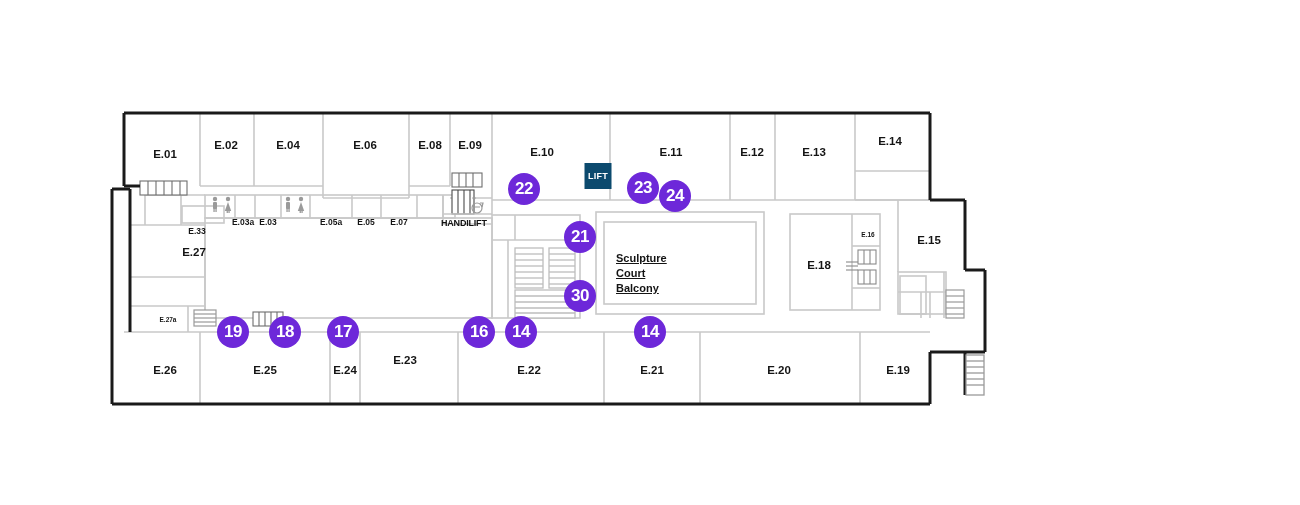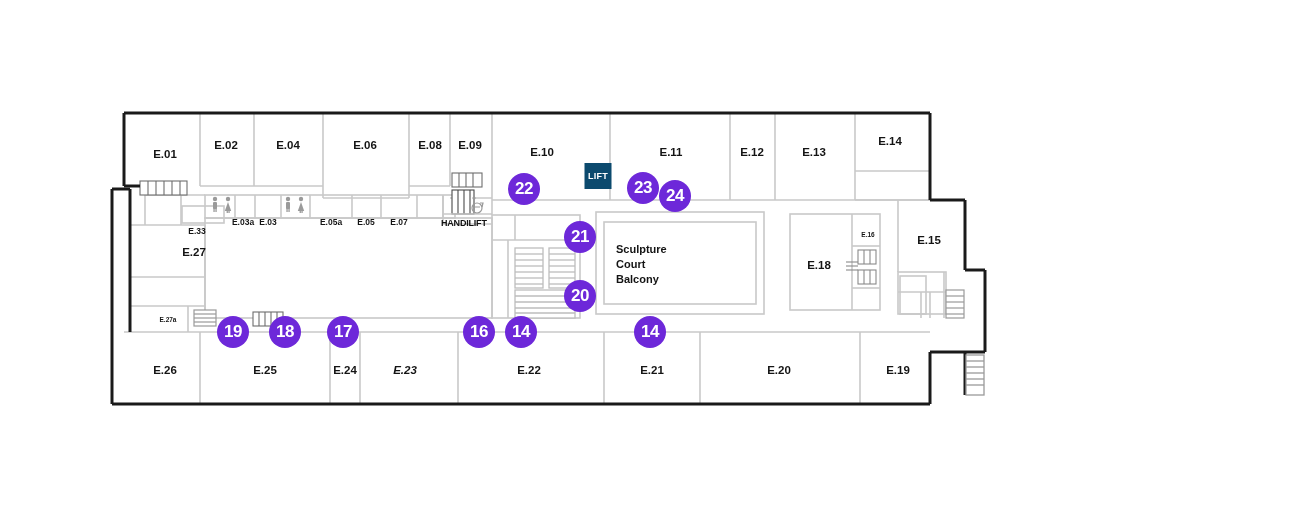--- a/index.html
+++ b/index.html
@@ -310,39 +310,39 @@
 
   <div class="room-label" style="left:186px;top:252px;margin-left:8px;">E.27</div>
   <div class="room-label xs" style="left:168px;top:319px;">E.27a</div>
   <div class="room-label" style="left:929px;top:240px;">E.15</div>
   <div class="room-label" style="left:819px;top:265px;">E.18</div>
   <div class="room-label xs" style="left:868px;top:234px;">E.16</div>
 
   <div class="room-label" style="left:165px;top:370px;">E.26</div>
   <div class="room-label" style="left:265px;top:370px;">E.25</div>
   <div class="room-label" style="left:345px;top:370px;">E.24</div>
-  <div class="room-label" style="left:405px;top:370px;font-style:italic;">E.23</div>
+  <div class="room-label" style="left:405px;top:360px;">E.23</div>
   <div class="room-label" style="left:529px;top:370px;">E.22</div>
   <div class="room-label" style="left:652px;top:370px;">E.21</div>
   <div class="room-label" style="left:779px;top:370px;">E.20</div>
   <div class="room-label" style="left:898px;top:370px;">E.19</div>
 
-  <div class="multi-label" style="left:616px;top:242px;">Sculpture
+  <div class="multi-label" style="left:616px;top:251px;text-decoration:underline;">Sculpture
 Court
 Balcony</div>
 
   <div id="handilift-label" style="left:441px;top:218px;">HANDILIFT</div>
 
   <div id="lift-badge" style="left:598px;top:176px;">LIFT</div>
 
   <div class="marker" style="left:650px;top:332px;text-align:right;">14</div>
   <div class="marker" style="left:521px;top:332px;">14</div>
   <div class="marker" style="left:479px;top:332px;">16</div>
   <div class="marker" style="left:343px;top:332px;">17</div>
   <div class="marker" style="left:285px;top:332px;">18</div>
   <div class="marker" style="left:233px;top:332px;">19</div>
-  <div class="marker" style="left:580px;top:296px;">20</div>
+  <div class="marker" style="left:580px;top:296px;">30</div>
   <div class="marker" style="left:580px;top:237px;">21</div>
   <div class="marker" style="left:524px;top:189px;">22</div>
   <div class="marker" style="left:643px;top:188px;">23</div>
   <div class="marker" style="left:675px;top:196px;">24</div>
 
 </div>
 
 </body></html>

